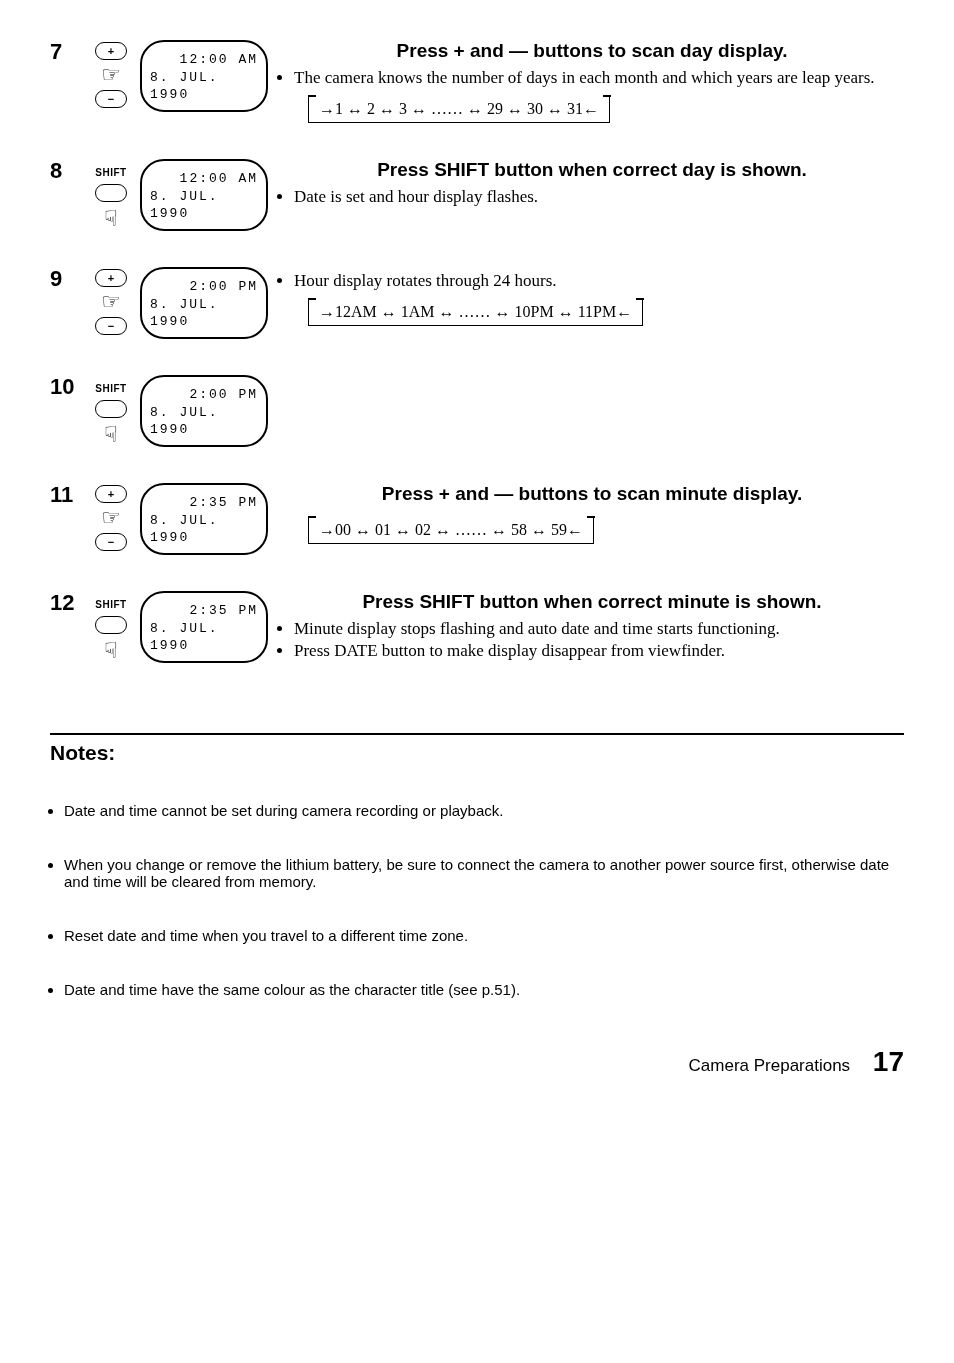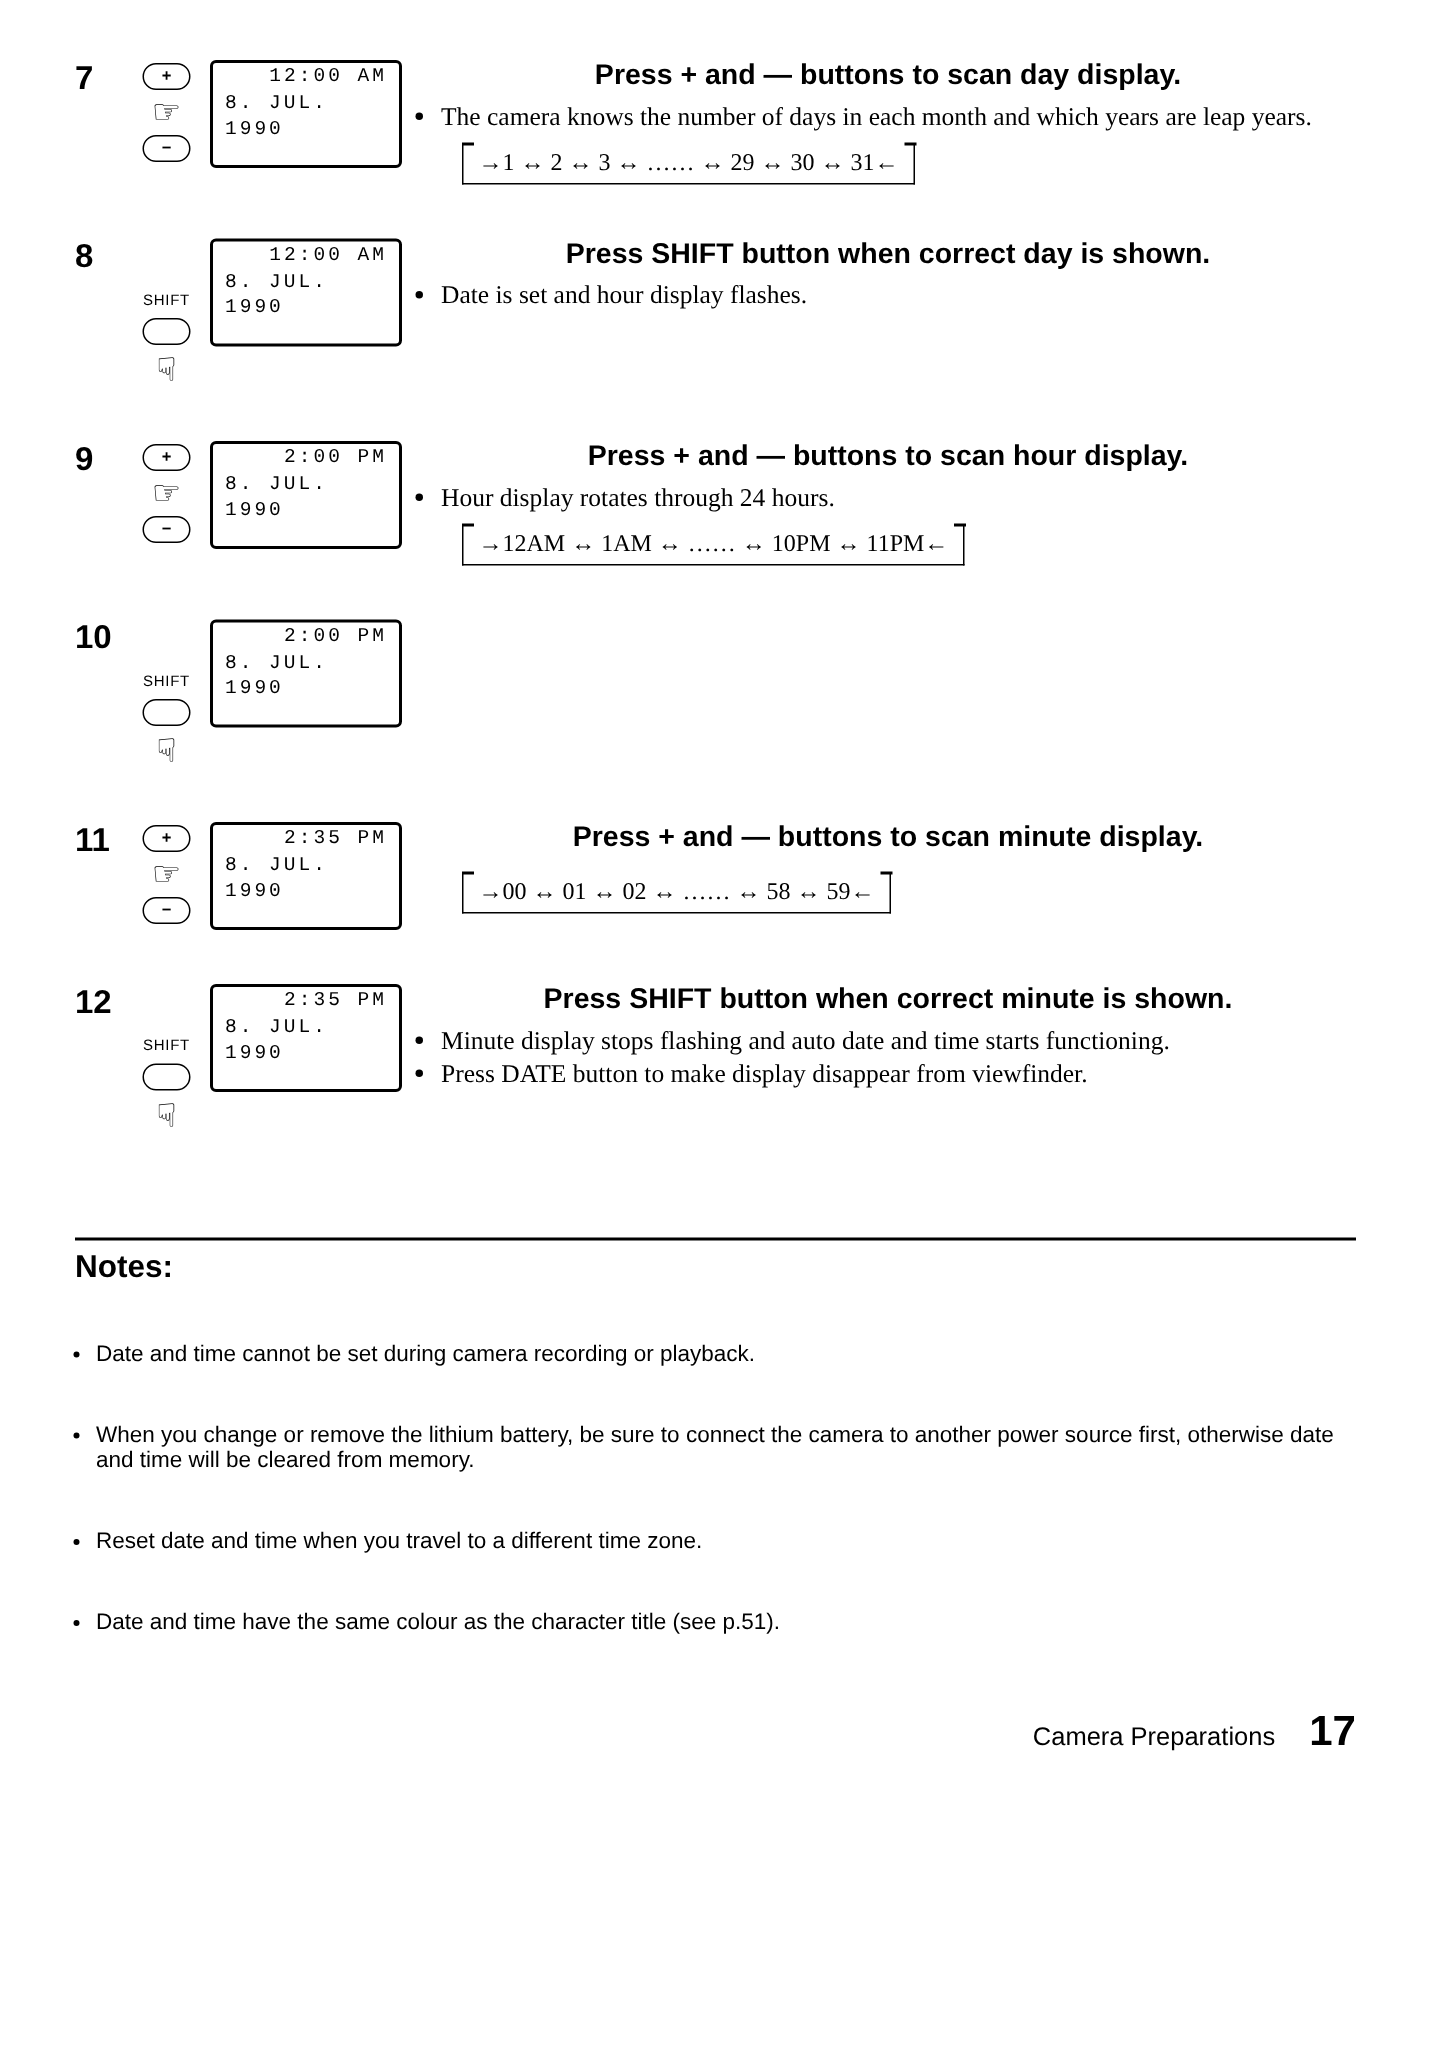--- a/index.html
+++ b/index.html
@@ -38,31 +38,31 @@
     flex-direction: column;
     gap: 6px;
     align-items: center;
     padding-top: 2px;
   }
   .button-col.shift {
     padding-top: 8px;
   }
   .shift-label {
     font-size: 10px;
-    font-weight: normal;
+    font-weight: bold;
     letter-spacing: 0.5px;
-    margin-top: 28px;
   }
   .lcd {
     border: 2px solid #000;
-    border-radius: 4px;
+    border-radius: 24px;
     width: 130px;
     height: 72px;
     display: flex;
     flex-direction: column;
+    justify-content: flex-end;
     align-items: flex-end;
     padding: 0 8px 6px 8px;
     box-sizing: border-box;
     font-family: "Courier New", monospace;
     font-size: 13px;
     letter-spacing: 2px;
     line-height: 1.35;
   }
   .text-col {
     flex: 1;
@@ -209,21 +209,21 @@
             <div class="btn-oval">+</div>
             <div class="hand">☞</div>
             <div class="btn-oval">−</div>
           </div>
         </div>
         <div class="lcd">
           <div>2:00 PM</div>
           <div>8. JUL. 1990</div>
         </div>
       </div>
-      <div class="text-col"><p class="step-title">Press + and — buttons to scan hour display.</p><ul class="bullets">
+      <div class="text-col"><ul class="bullets">
           <li>Hour display rotates through 24 hours.</li>
         </ul><div class="seq-box">→12AM ↔ 1AM ↔ …… ↔ 10PM ↔ 11PM←</div></div>
     </div>
     <div class="step">
       <div class="step-num">10</div>
       <div class="lcd-col">
         <div class="button-col shift">
           <div class="shift-label">SHIFT</div>
           <div class="btn-oval"></div>
           <div class="hand">☟</div>

